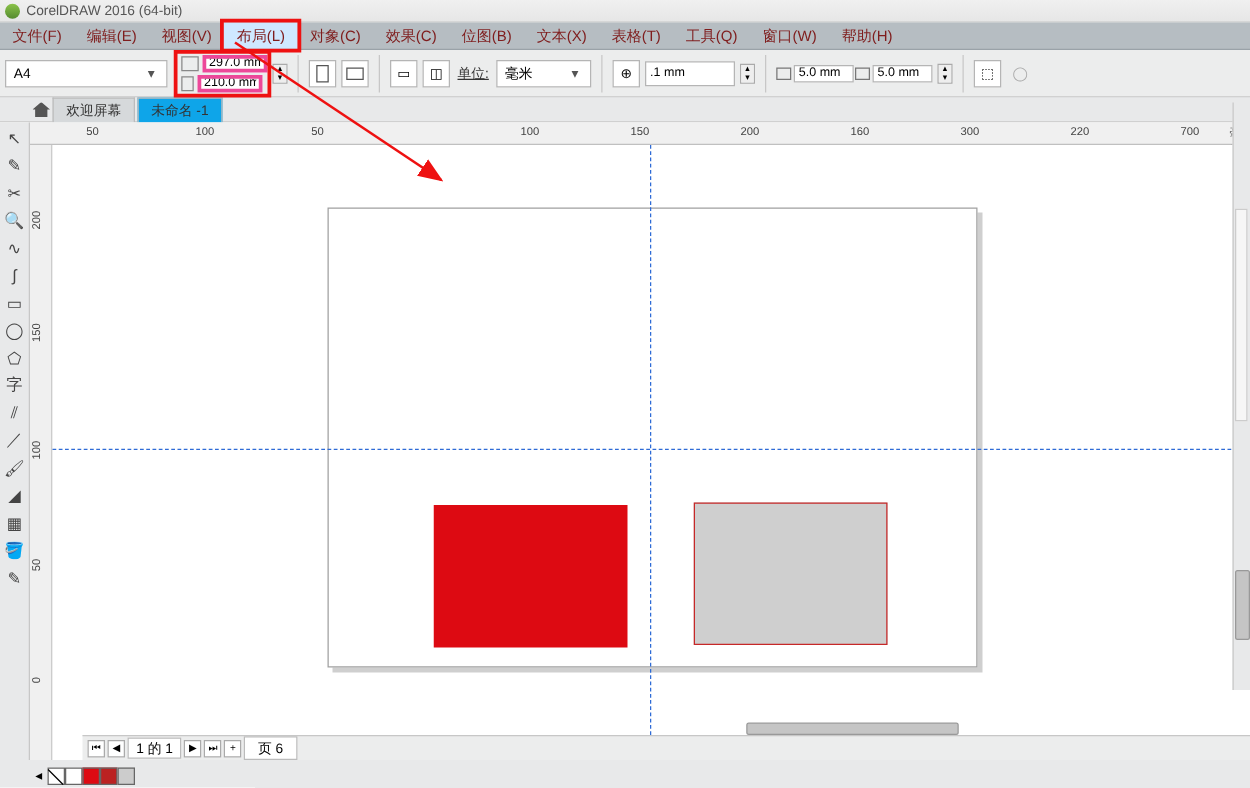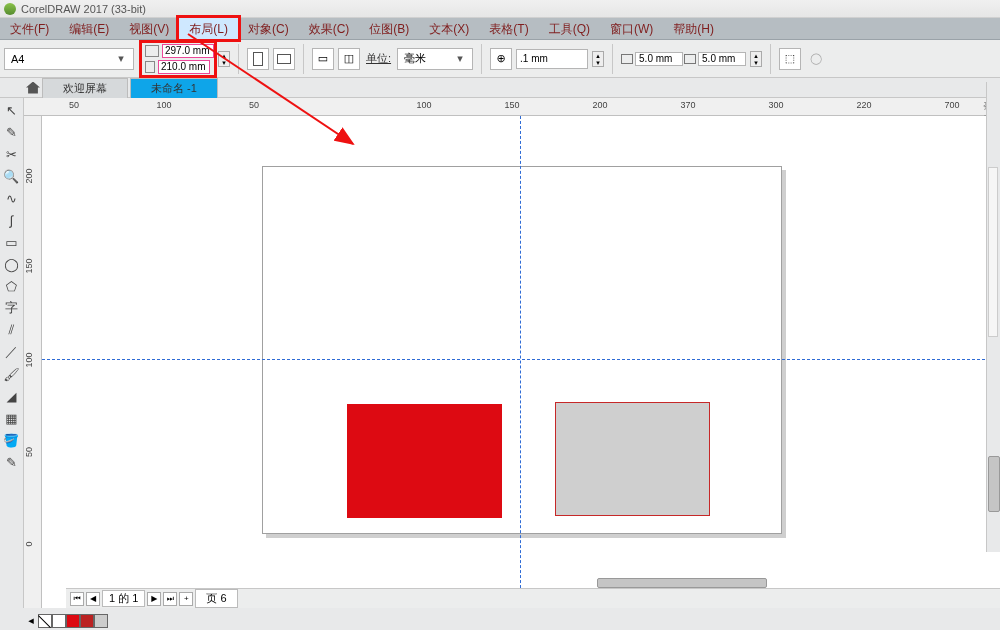--- a/index.html
+++ b/index.html
@@ -13,38 +13,38 @@
 .menubar .item.hl { background: #cfe8ff; outline: 3px solid #e11; position: relative; z-index: 5; }
 
 .toolbar { height: 38px; background: #eceded; border-bottom: 1px solid #c7c7c7; display: flex; align-items: center; padding-left: 4px; gap: 4px; }
 .sel { height: 22px; background: #fff; border: 1px solid #b5b5b5; display: flex; align-items: center; padding: 0 6px; min-width: 130px; justify-content: space-between; }
 .sel .drop { width: 12px; text-align: center; color: #555; }
 
 .dims { display: flex; flex-direction: column; outline: 3px solid #e11; position: relative; z-index: 5; margin-left: 4px; }
 .dimrow { display: flex; align-items: center; height: 16px; }
 .dimrow .ic { width: 14px; height: 12px; border: 1px solid #888; margin: 0 3px; }
 .dimrow .ic.port { width: 10px; height: 12px; }
-.dimrow input { width: 52px; border: 1px solid #ec4899; height: 14px; font-size: 10px; padding: 0 2px; }
+.dimrow input { width: 52px; border: 3px solid #ec4899; height: 14px; font-size: 10px; padding: 0 2px; }
 .spin { width: 12px; height: 16px; display: flex; flex-direction: column; border: 1px solid #aaa; }
 .spin div { flex: 1; font-size: 7px; text-align: center; line-height: 7px; background: #eee; }
 .vsep { width: 1px; height: 30px; background: #c7c7c7; margin: 0 4px; }
 
 .oribtn { width: 22px; height: 22px; border: 1px solid #b5b5b5; background: #fff; display: flex; align-items: center; justify-content: center; }
 .oribtn .pg { width: 10px; height: 14px; border: 1px solid #555; }
 .oribtn.land .pg { width: 14px; height: 10px; }
 
 .lbl { color: #333; padding: 0 2px; text-decoration: underline; }
 .smallinp { width: 72px; height: 20px; border: 1px solid #b5b5b5; background: #fff; font-size: 10px; padding: 0 3px; }
 .dualfield { display: flex; flex-direction: row; gap: 1px; align-items: center; }
 .dualfield .row { display: flex; align-items: center; gap: 2px; }
 .dualfield .row .ic { width: 12px; height: 10px; border: 1px solid #777; }
 
 .tabstrip { height: 20px; background: #e8e9ea; display: flex; align-items: center; border-bottom: 1px solid #c7c7c7; padding-left: 26px; gap: 2px; }
 .tabstrip .home { width: 14px; height: 12px; background: #555; clip-path: polygon(50% 0,100% 50%,85% 50%,85% 100%,15% 100%,15% 50%,0 50%); }
-.tab { padding: 2px 20px; background: #d6d9db; border: 1px solid #bcbcbc; border-bottom: none; color: #333; }
+.tab { padding: 2px 10px; background: #d6d9db; border: 1px solid #bcbcbc; border-bottom: none; color: #333; }
 .tab.active { background: #0ea5e9; }
 
 .workspace { position: relative; height: 510px; background: #fff; }
 .hruler { position: absolute; left: 24px; right: 0; top: 0; height: 18px; background: #f0f0f0; border-bottom: 1px solid #c0c0c0; }
 .hruler .tick { position: absolute; top: 2px; font-size: 9px; color: #444; transform: translateX(-50%);}
 .vruler { position: absolute; left: 24px; top: 18px; bottom: 0; width: 18px; background: #f0f0f0; border-right: 1px solid #c0c0c0; }
 .vruler .tick { position: absolute; left: 0; font-size: 9px; color: #444; writing-mode: vertical-rl; transform: translateY(-50%) rotate(180deg); }
 
 .ltoolbar { position: absolute; left: 0; top: 0; bottom: 0; width: 24px; background: #e8e9ea; border-right: 1px solid #c7c7c7; display: flex; flex-direction: column; align-items: center; padding-top: 2px; gap: 2px; }
 .ltoolbar .tool { width: 20px; height: 20px; display: flex; align-items: center; justify-content: center; color: #444; font-size: 13px; }
@@ -67,21 +67,21 @@
 .rside .sc { position: absolute; bottom: 40px; width: 12px; height: 56px; background: #c5c5c5; border: 1px solid #999; left: 1px; border-radius: 2px;}
 .rside .blk{ position:absolute; top:85px; width:10px; height:170px; background:#f6f6f6; border:1px solid #ccc; left:1px;}
 
 .bscr { position: absolute; bottom: 20px; left: 555px; width: 170px; height: 10px; background: #c5c5c5; border: 1px solid #999; border-radius:2px;}
 </style>
 </head>
 <body>
 
 <div class="titlebar">
   <div class="ico"></div>
-  <span>CorelDRAW 2017 (33-bit)</span>
+  <span>CorelDRAW 2016 (64-bit)</span>
 </div>
 
 <div class="menubar" id="menubar">
     <div class="item">文件(F)</div>
     <div class="item">编辑(E)</div>
     <div class="item">视图(V)</div>
     <div class="item hl">布局(L)</div>
     <div class="item">对象(C)</div>
     <div class="item">效果(C)</div>
     <div class="item">位图(B)</div>
@@ -179,21 +179,21 @@
       <div class="tool">🪣</div>
       <div class="tool">✎</div>
     </div>
   <div class="hruler" id="hr">
       <div class="tick" style="left: 50px;">50</div>
       <div class="tick" style="left: 140px;">100</div>
       <div class="tick" style="left: 230px;">50</div>
       <div class="tick" style="left: 400px;">100</div>
       <div class="tick" style="left: 488px;">150</div>
       <div class="tick" style="left: 576px;">200</div>
-      <div class="tick" style="left: 664px;">370</div>
+      <div class="tick" style="left: 664px;">160</div>
       <div class="tick" style="left: 752px;">300</div>
       <div class="tick" style="left: 840px;">220</div>
       <div class="tick" style="left: 928px;">700</div>
       <div class="tick" style="left: 965px;">毫米</div>
     </div>
   <div class="vruler" id="vr">
       <div class="tick" style="top: 60px;">200</div>
       <div class="tick" style="top: 150px;">150</div>
       <div class="tick" style="top: 244px;">100</div>
       <div class="tick" style="top: 336px;">50</div>

